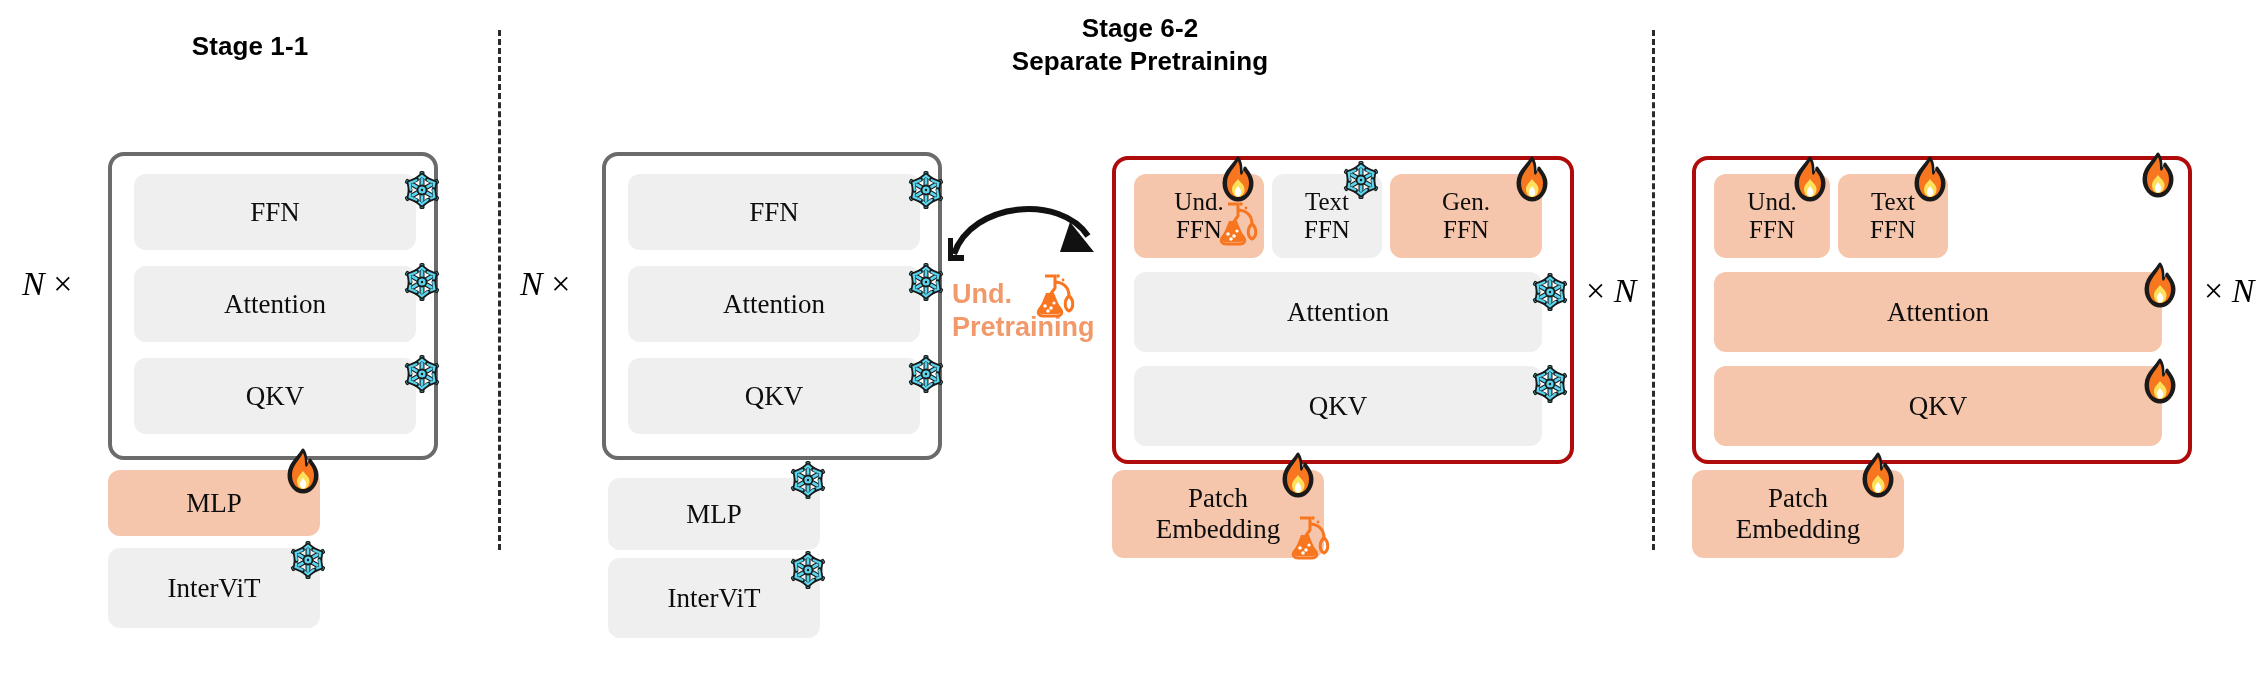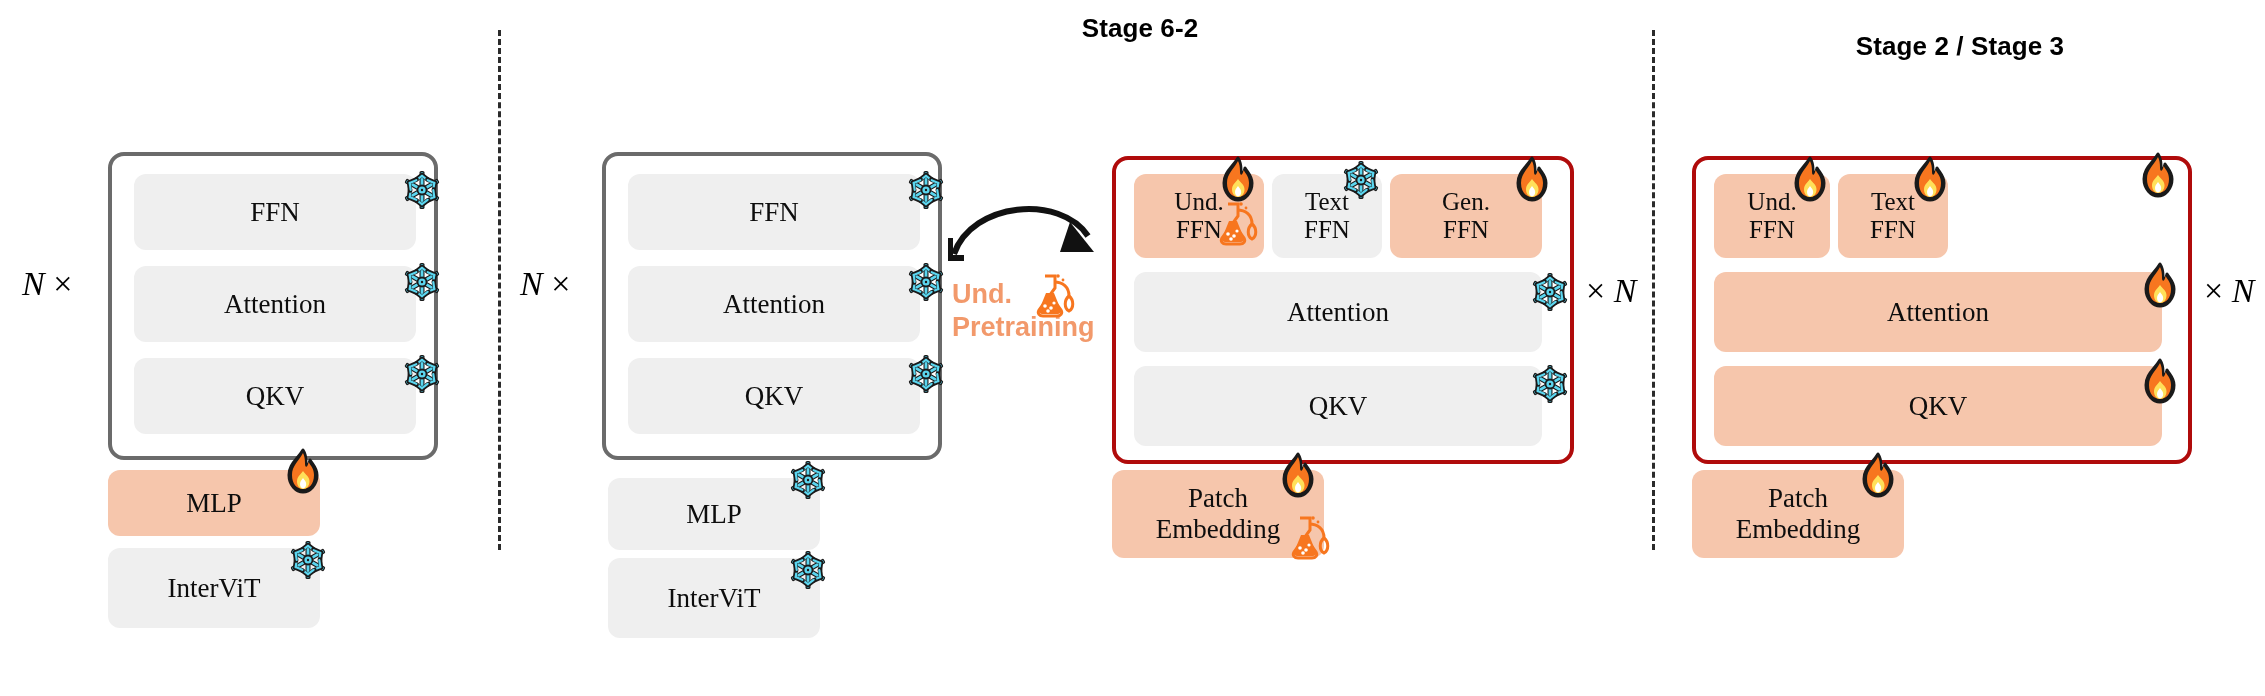--- a/index.html
+++ b/index.html
@@ -92,28 +92,29 @@
 </style>
 </head>
 <body>
 
 <div class="stage-canvas">
 
   <div class="vsep" style="left:498px;top:30px;height:520px;"></div>
   <div class="vsep" style="left:1652px;top:30px;height:520px;"></div>
 
   <div class="col-title" style="left:60px;top:30px;width:380px;">
+    <span class="tline">Stage 1-1</span>
   </div>
 
   <div class="col-title" style="left:760px;top:12px;width:760px;">
     <span class="tline">Stage 6-2</span>
+    <span class="tline">Separate Pretraining</span>
   </div>
 
   <div class="col-title" style="left:1680px;top:30px;width:560px;">
-    <span class="tline">Stage 2  /  Stage 3</span>
   </div>
 
   <div class="nmul" style="left:22px;top:265px;">
     <i>N</i>&nbsp;<span>×</span>
   </div>
 
   <div class="stack gray" style="left:108px;top:152px;width:330px;height:308px;">
     <div class="blk gray" style="left:22px;top:18px;width:282px;height:76px;">
       <span class="lbl">FFN</span>
     </div>

